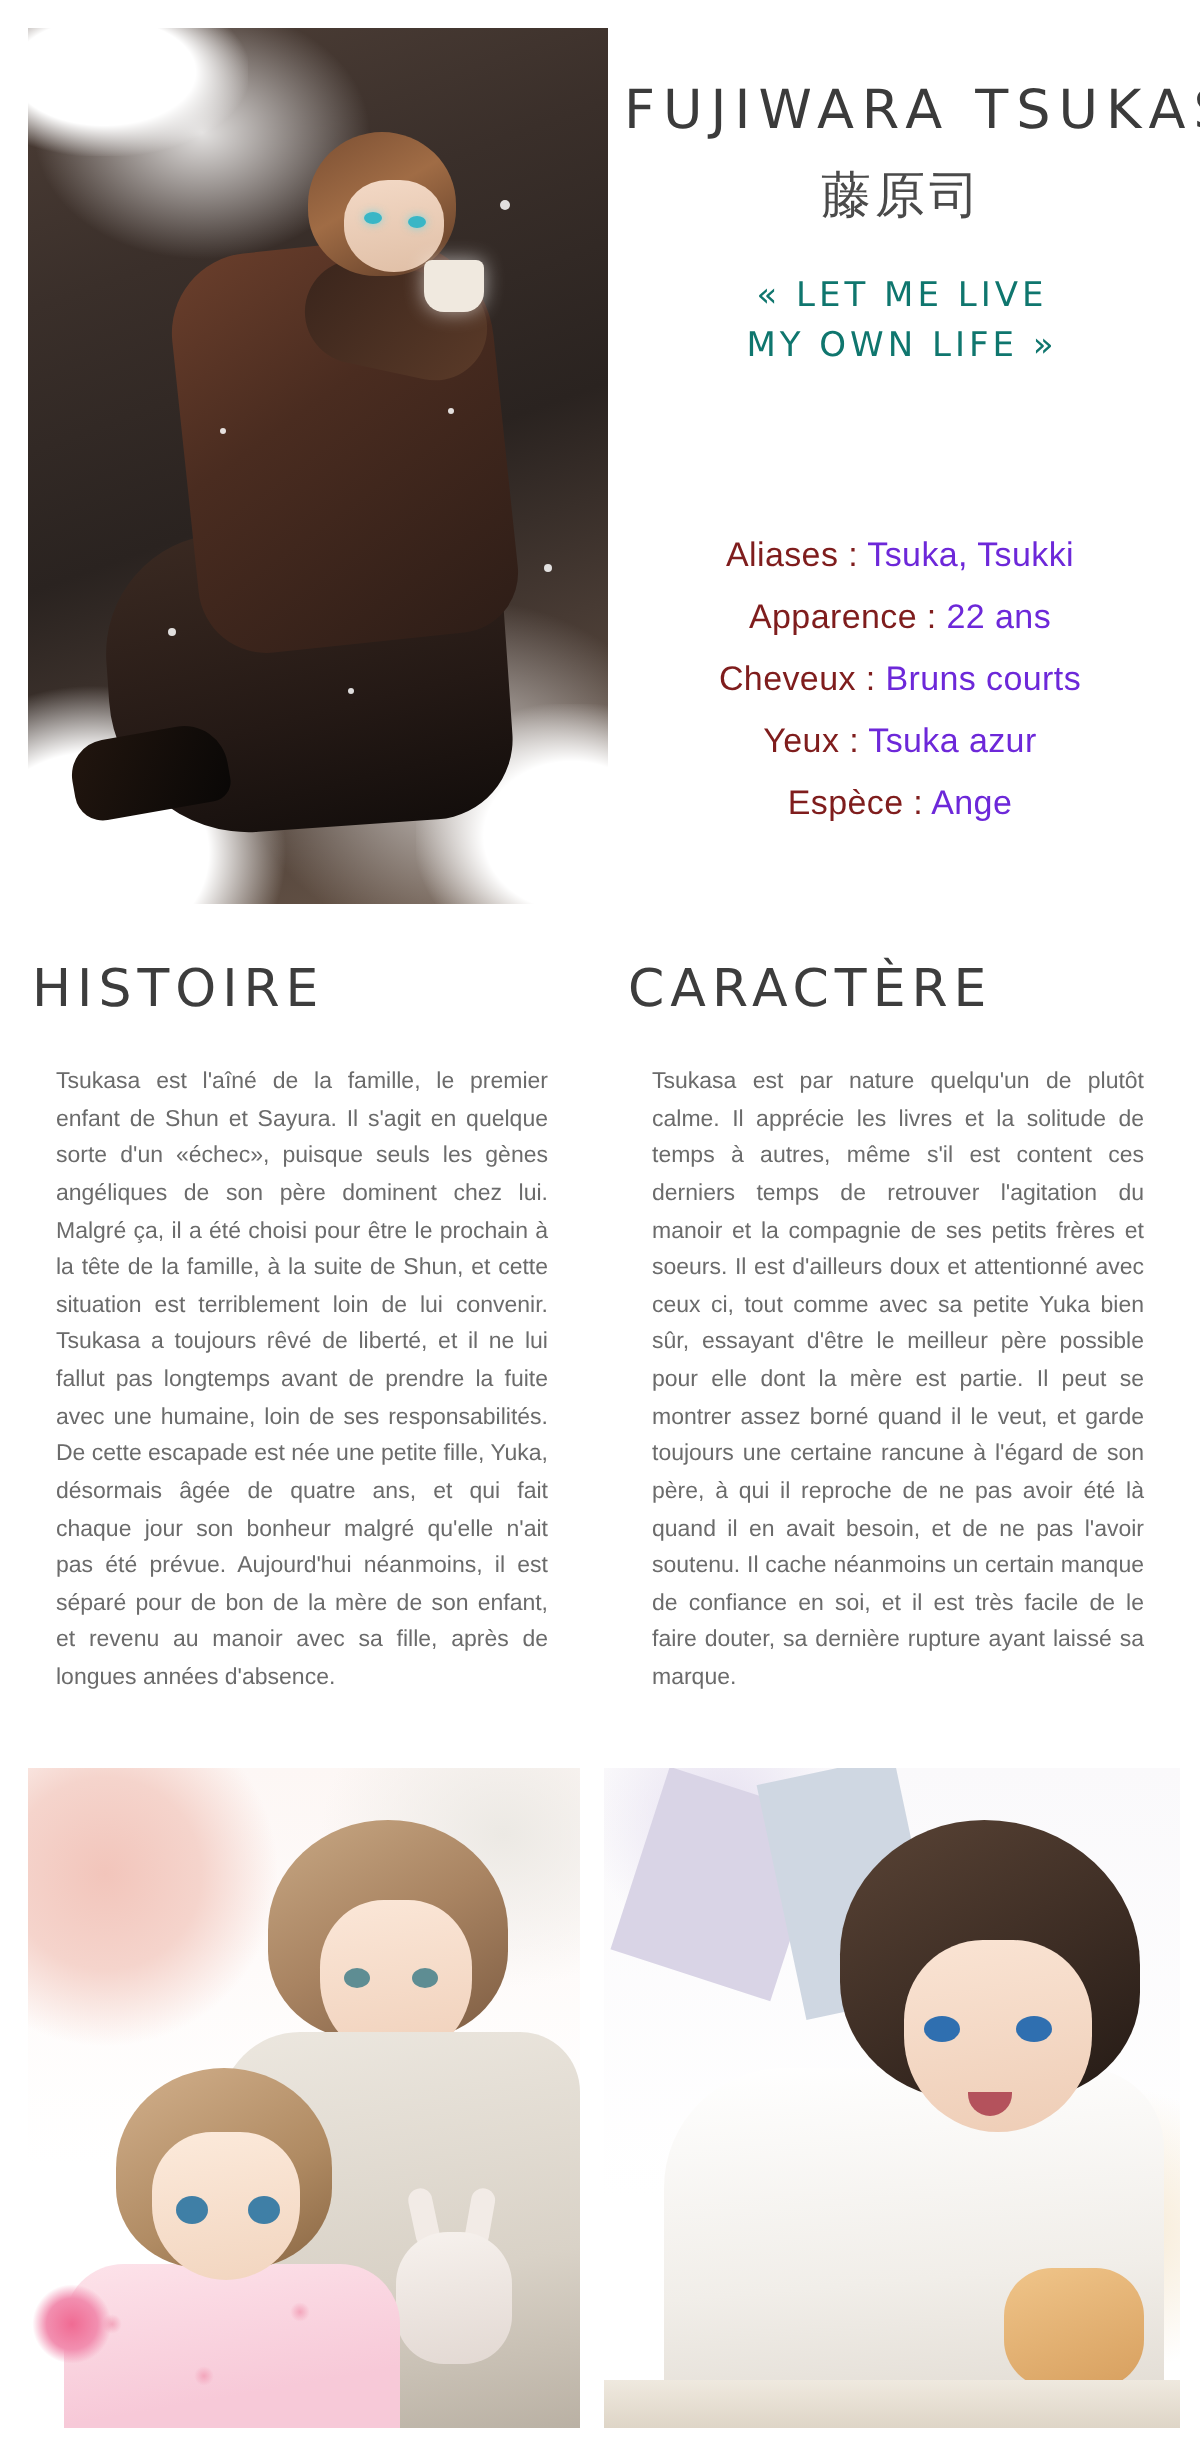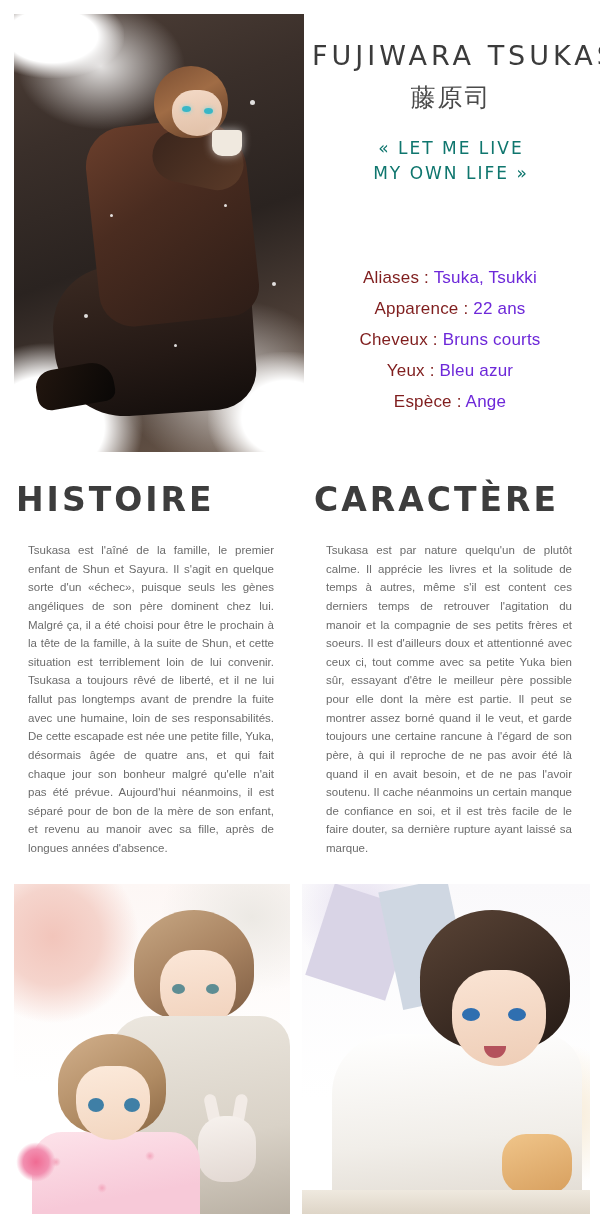--- a/index.html
+++ b/index.html
@@ -171,25 +171,25 @@
   }
   .col {
     position: absolute;
     width: 270px;
   }
   .col.left { left: 16px; }
   .col.right { left: 314px; }
 
   .sec-title {
     font-family: "DejaVu Sans", sans-serif;
-    font-size: 33px;
+    font-size: 26px;
     letter-spacing: 3px;
     color: #3d3d3d;
     margin: 0 0 22px 0;
-    font-weight: bold;
+    font-weight: normal;
   }
   .sec-body {
     font-size: 11.5px;
     line-height: 1.62;
     color: #6b6b6b;
     text-align: justify;
     margin: 12px;
   }
 
   
@@ -396,21 +396,21 @@
     <div class="info-row">
       <span class="info-label">Apparence :</span>
       <span class="info-value">22 ans</span>
     </div>
     <div class="info-row">
       <span class="info-label">Cheveux :</span>
       <span class="info-value">Bruns courts</span>
     </div>
     <div class="info-row">
       <span class="info-label">Yeux :</span>
-      <span class="info-value">Bleu azur</span>
+      <span class="info-value">Tsuka azur</span>
     </div>
     <div class="info-row">
       <span class="info-label">Espèce :</span>
       <span class="info-value">Ange</span>
     </div>
   </div>
 </div>
 
 <div class="columns">
   <div class="col left">

